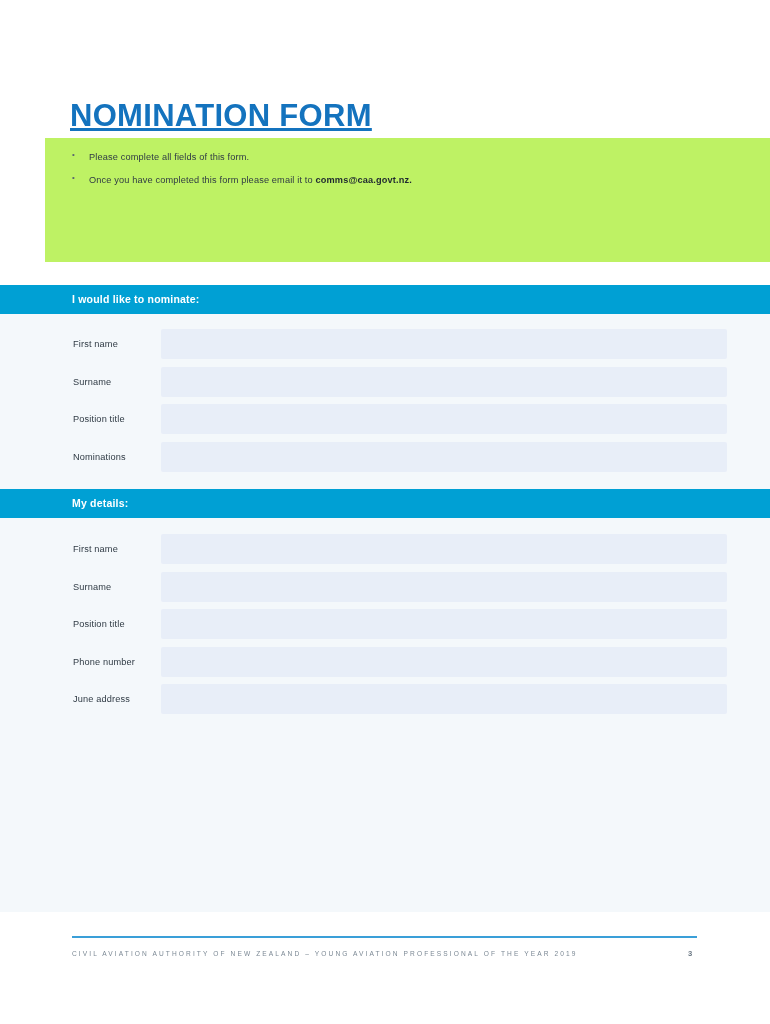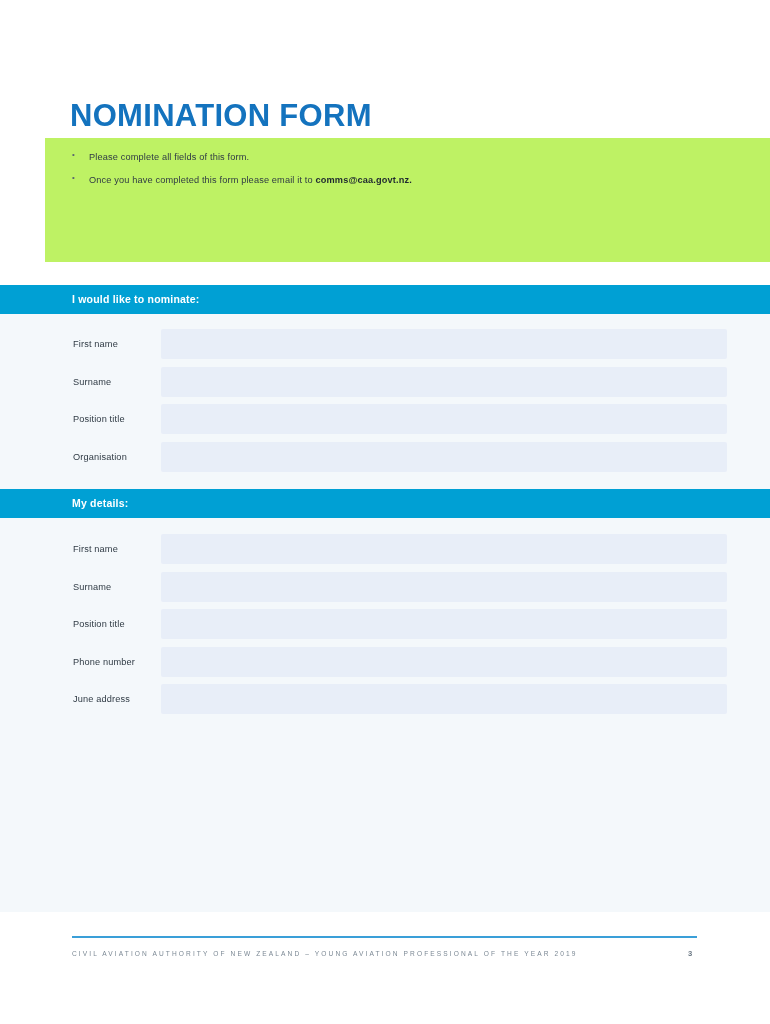--- a/index.html
+++ b/index.html
@@ -18,20 +18,21 @@
   
   .page-title {
     position: absolute;
     left: 70px;
     top: 78px;
     font-size: 31px;
     font-weight: bold;
     letter-spacing: 0.3px;
     color: #1473be;
     line-height: 1.1;
+    text-decoration: underline;
   }
 
   
   .intro-box {
     position: absolute;
     left: 45px;
     top: 138px;
     width: 770px;
     height: 124px;
     background: #bef264;
@@ -180,21 +181,21 @@
       </div>
       <div class="field-row" style="top: 81.5px;">
         <span class="field-label">Surname</span>
         <input type="text" class="field-input" placeholder="" style="">
       </div>
       <div class="field-row" style="top: 119px;">
         <span class="field-label">Position title</span>
         <input type="text" class="field-input" placeholder="" style="">
       </div>
       <div class="field-row" style="top: 156.5px;">
-        <span class="field-label">Organisation</span>
+        <span class="field-label">Nominations</span>
         <input type="text" class="field-input" placeholder="" style="">
       </div>
     </div>
 
   <div class="section-band" id="band-mydetails">
     <span class="section-band-label">My details:</span>
   </div>
 
   <div id="fields-mydetails">
       <div class="field-row" style="top: 249px;">

